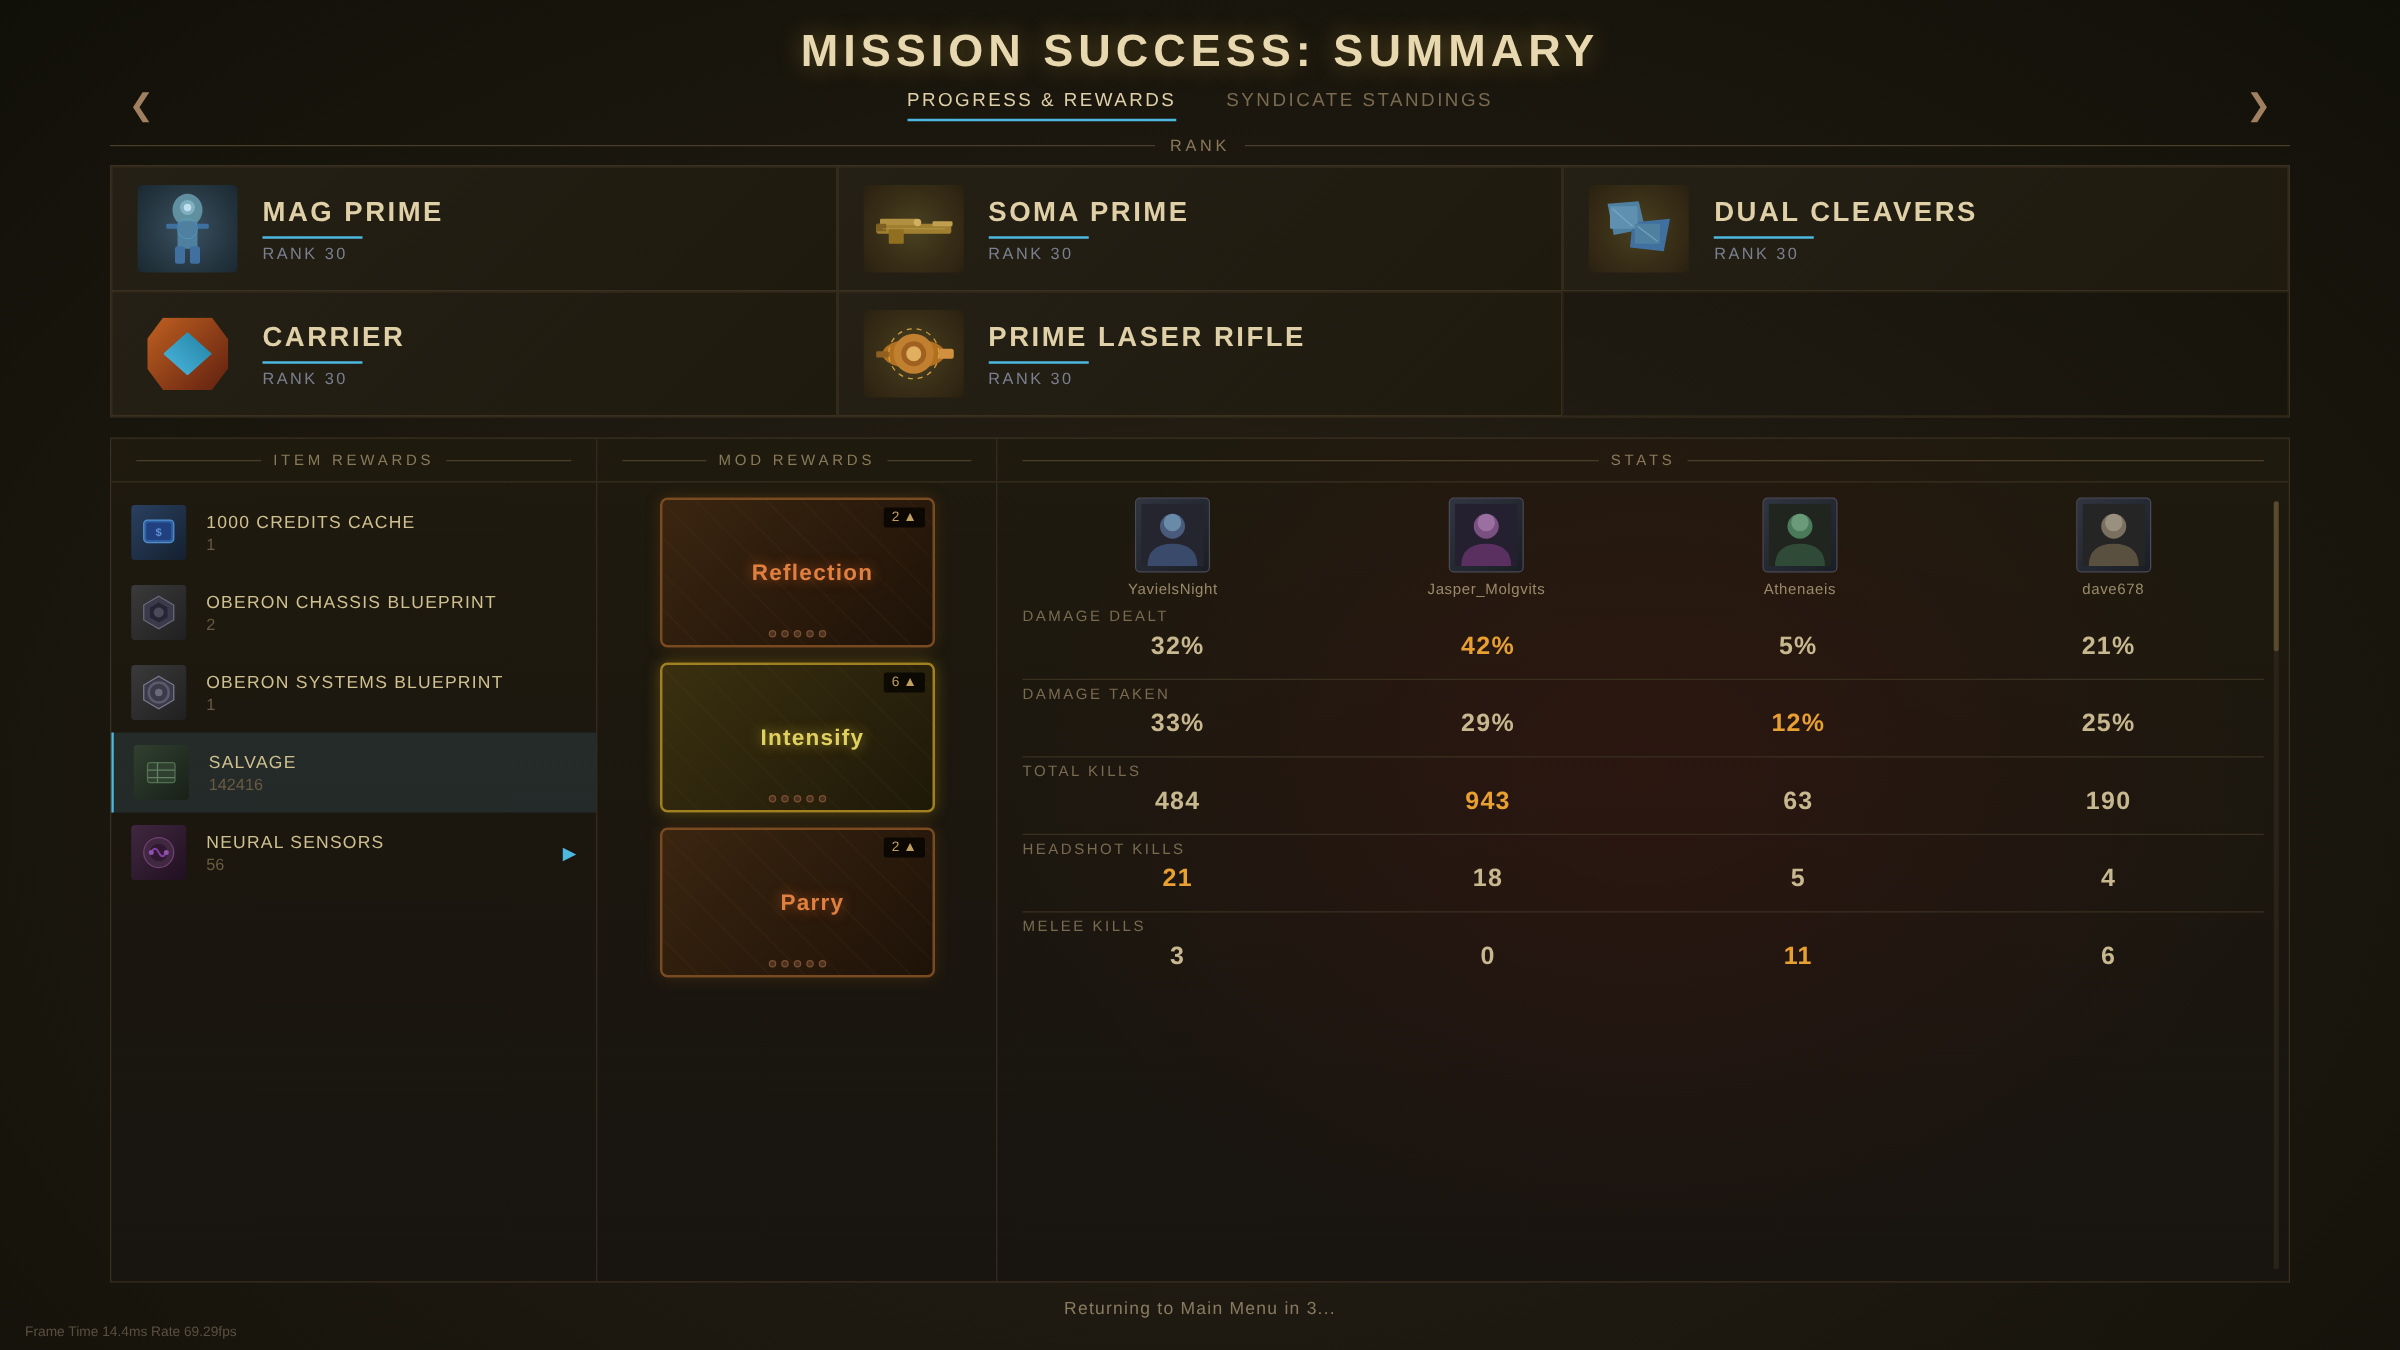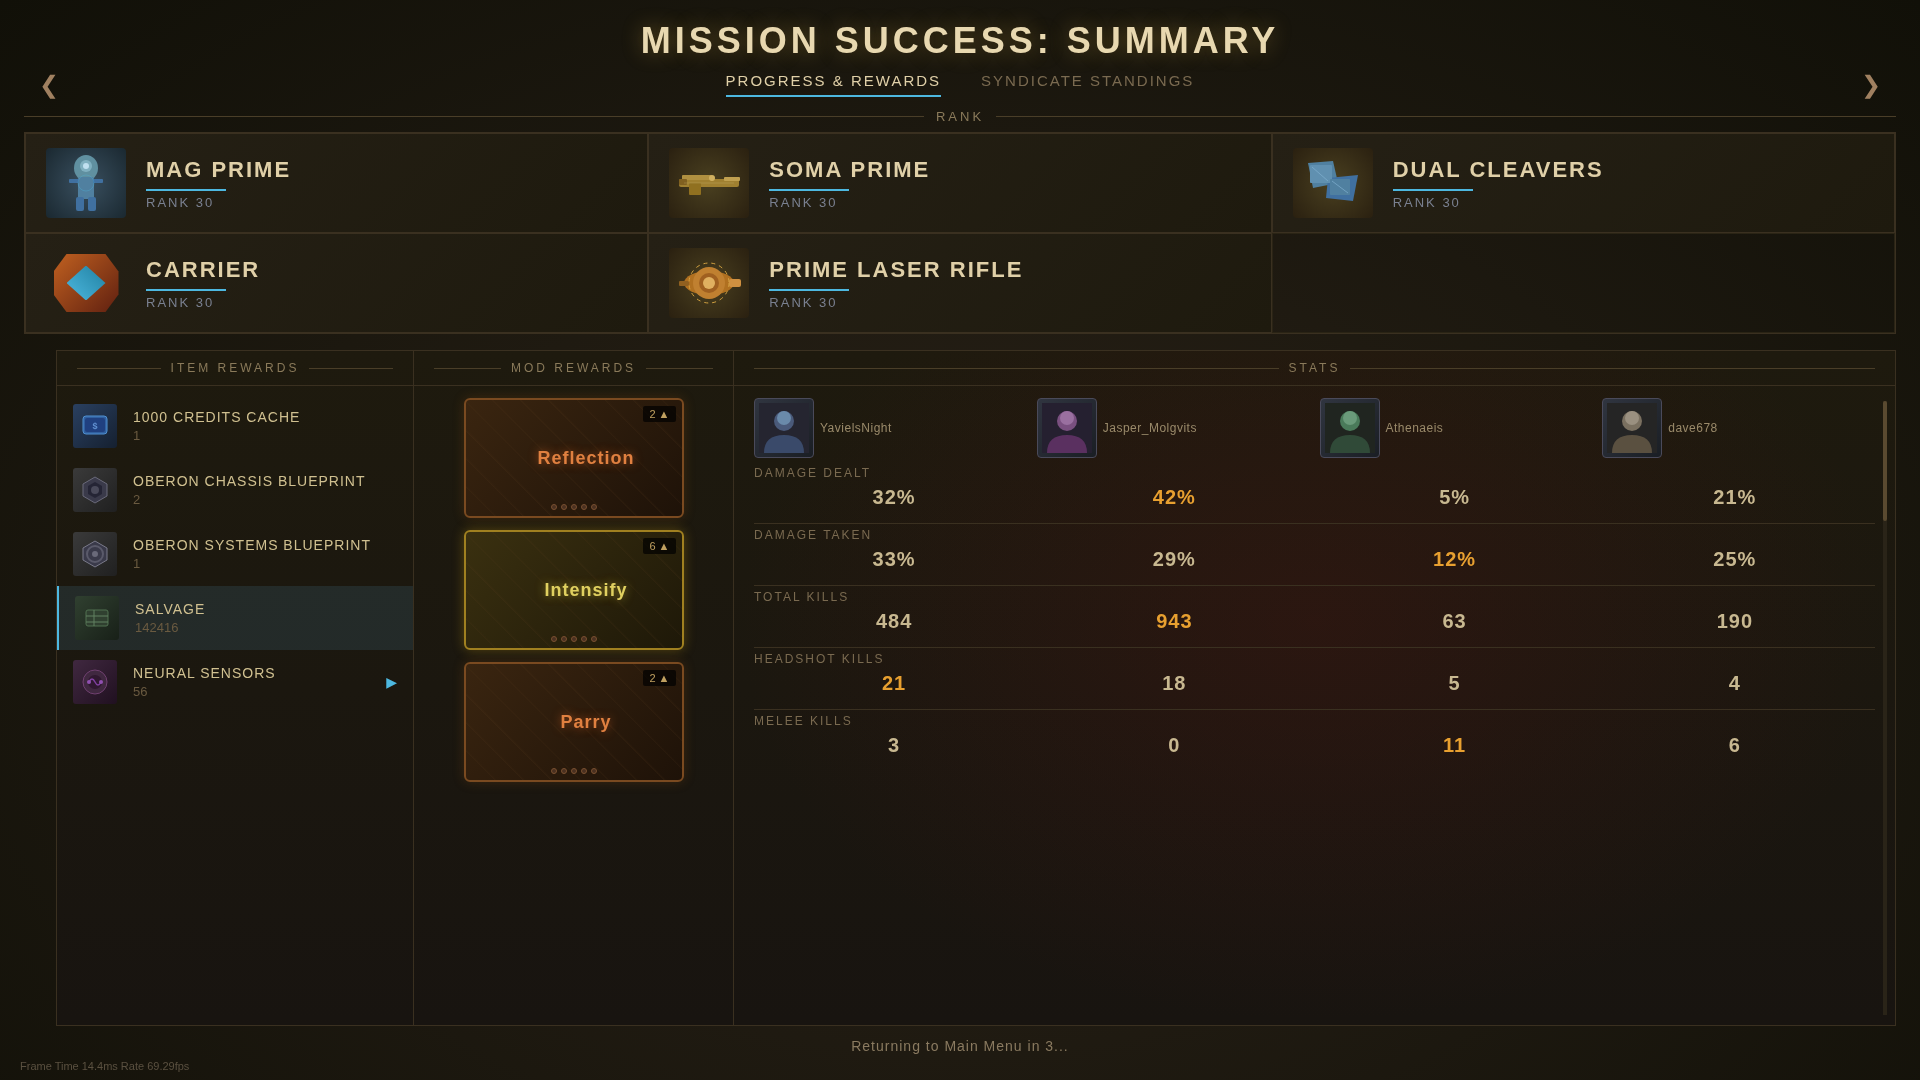--- a/index.html
+++ b/index.html
@@ -24,21 +24,21 @@
     }
 
     .page-wrapper {
       position: relative;
       z-index: 1;
       width: 1920px;
       height: 1080px;
       display: flex;
       flex-direction: column;
       align-items: center;
-      padding: 20px 24px;
+      padding: 20px 88px;
     }
 
     
     .mission-title {
       font-size: 36px;
       font-weight: 900;
       color: #e8d8b0;
       letter-spacing: 4px;
       text-transform: uppercase;
       margin-bottom: 10px;
@@ -210,21 +210,20 @@
       color: #8a7a5a;
       text-transform: uppercase;
     }
 
     
     .item-rewards-panel {
       border: 1px solid #3a3020;
       background: linear-gradient(180deg, #1e1a0e 0%, #181410 100%);
       display: flex;
       flex-direction: column;
-      margin-left: 32px;
     }
 
     .item-list {
       flex: 1;
       overflow-y: auto;
       padding: 8px 0;
     }
 
     .item-list::-webkit-scrollbar {
       width: 4px;
@@ -415,21 +414,21 @@
 
     .stats-players-row {
       display: grid;
       grid-template-columns: 1fr 1fr 1fr 1fr;
       padding: 12px 20px 8px;
       gap: 10px;
     }
 
     .player-col {
       display: flex;
-      flex-direction: row;
+      flex-direction: column;
       align-items: center;
       gap: 6px;
     }
 
     .player-avatar {
       width: 60px;
       height: 60px;
       border-radius: 4px;
       background: linear-gradient(135deg, #303540, #1a1e24);
       display: flex;

